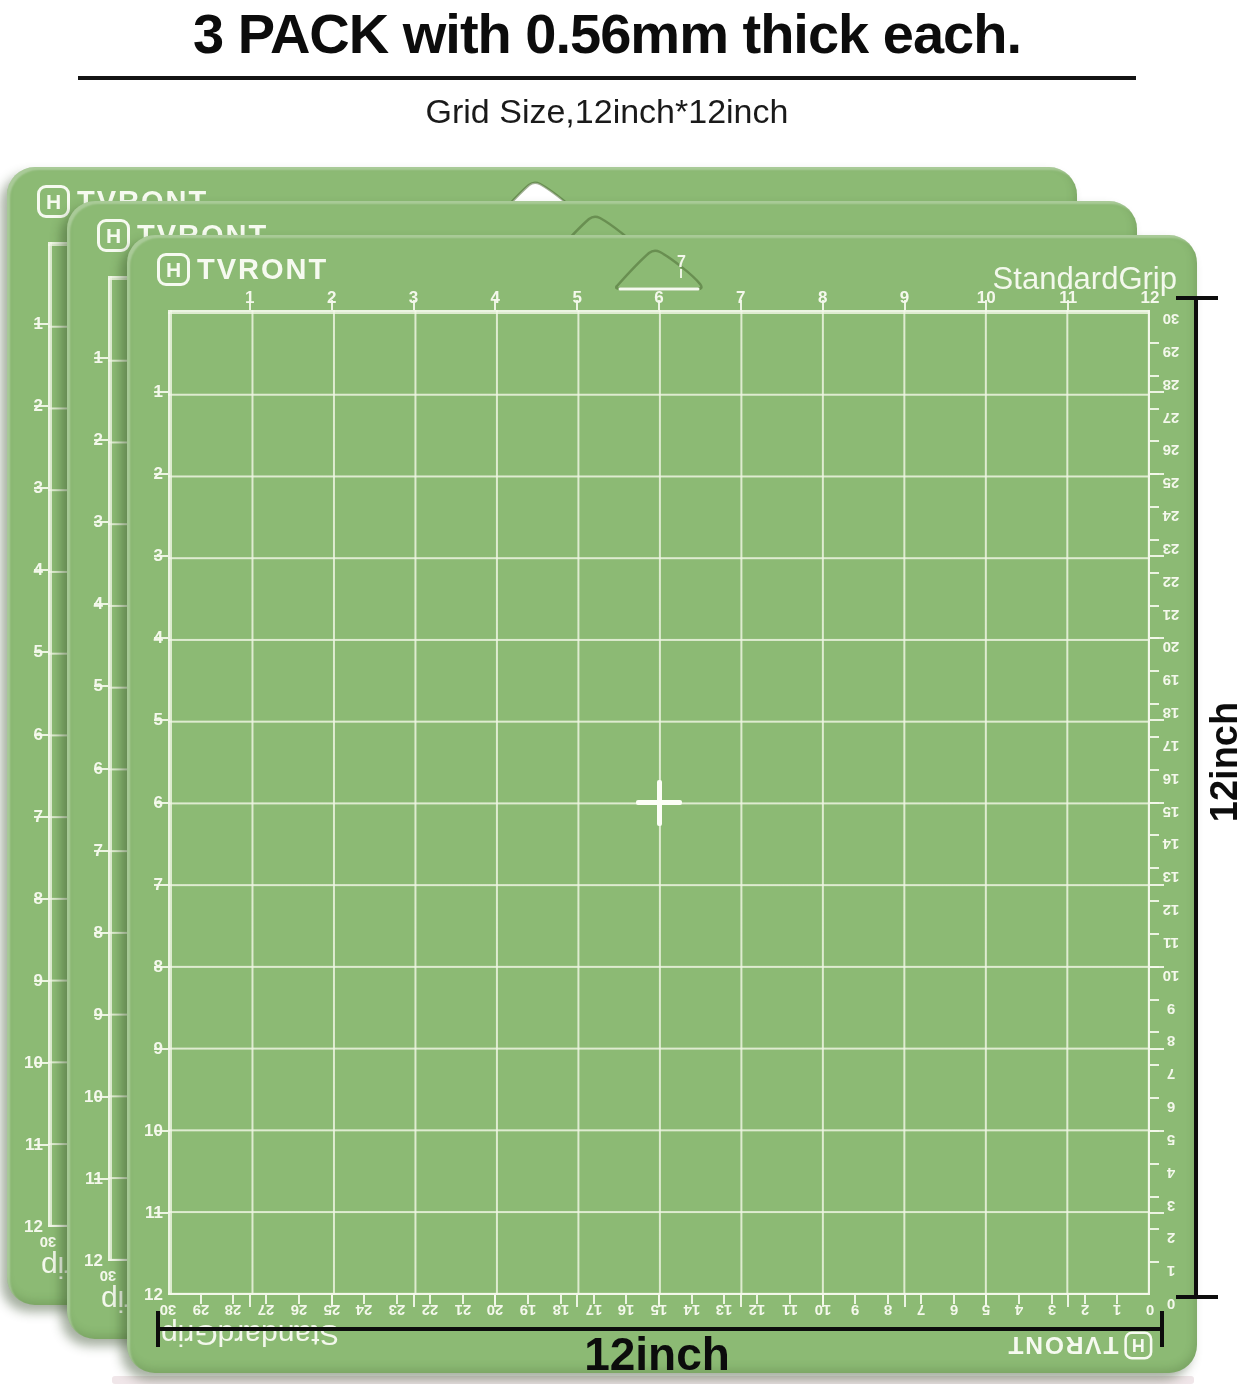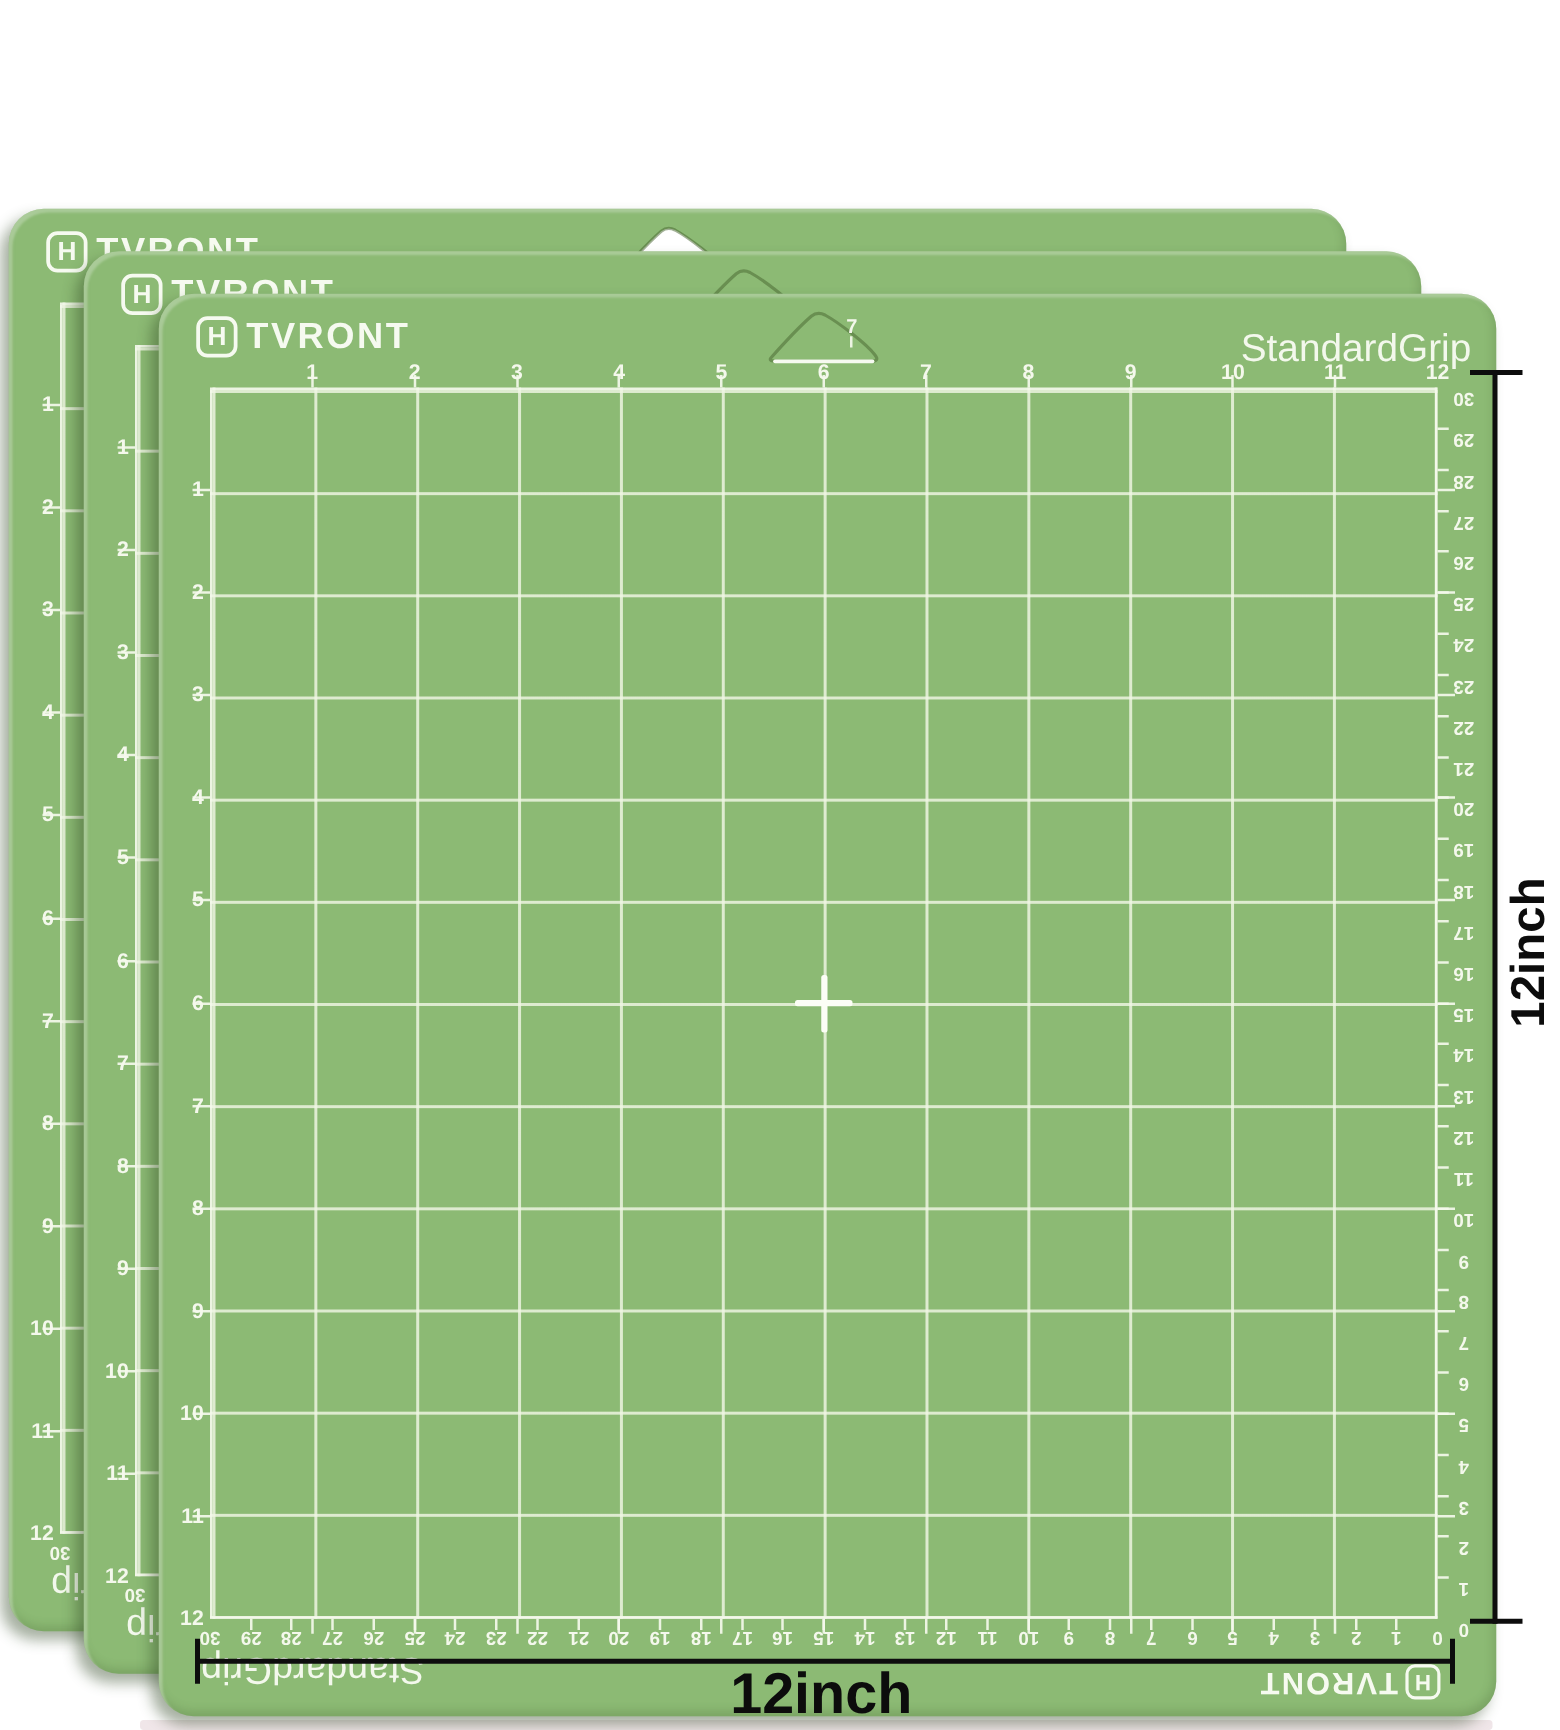--- a/index.html
+++ b/index.html
@@ -48,20 +48,25 @@
   .dim-label.bottom{font-size:46px;transform:translate(-50%,-50%);}
   .dim-label.right{font-size:38px;transform:translate(-50%,-50%) rotate(-90deg);}
   .floor{position:absolute;left:112px;top:1376px;width:1082px;height:8px;
          background:#f0e6e9;z-index:0;border-radius:3px;}
 </style>
 </head>
 <body>
 
 <div class="page">
 
+  <div class="hdr">
+    <h1 class="title">3 PACK with 0.56mm thick each.</h1>
+    <div class="rule"></div>
+    <div class="subtitle">Grid Size,12inch*12inch</div>
+  </div>
 
   <div class="floor"></div>
 
   <div id="mats">
       <div class="mat" style="left: 7px; top: 167px; z-index: 1;">
         <div class="logo" style="left: 30px; top: 18px;">
           <div class="ic">H</div>
           <div class="tx">TVRONT</div>
         </div>
         <div class="grid"></div>

